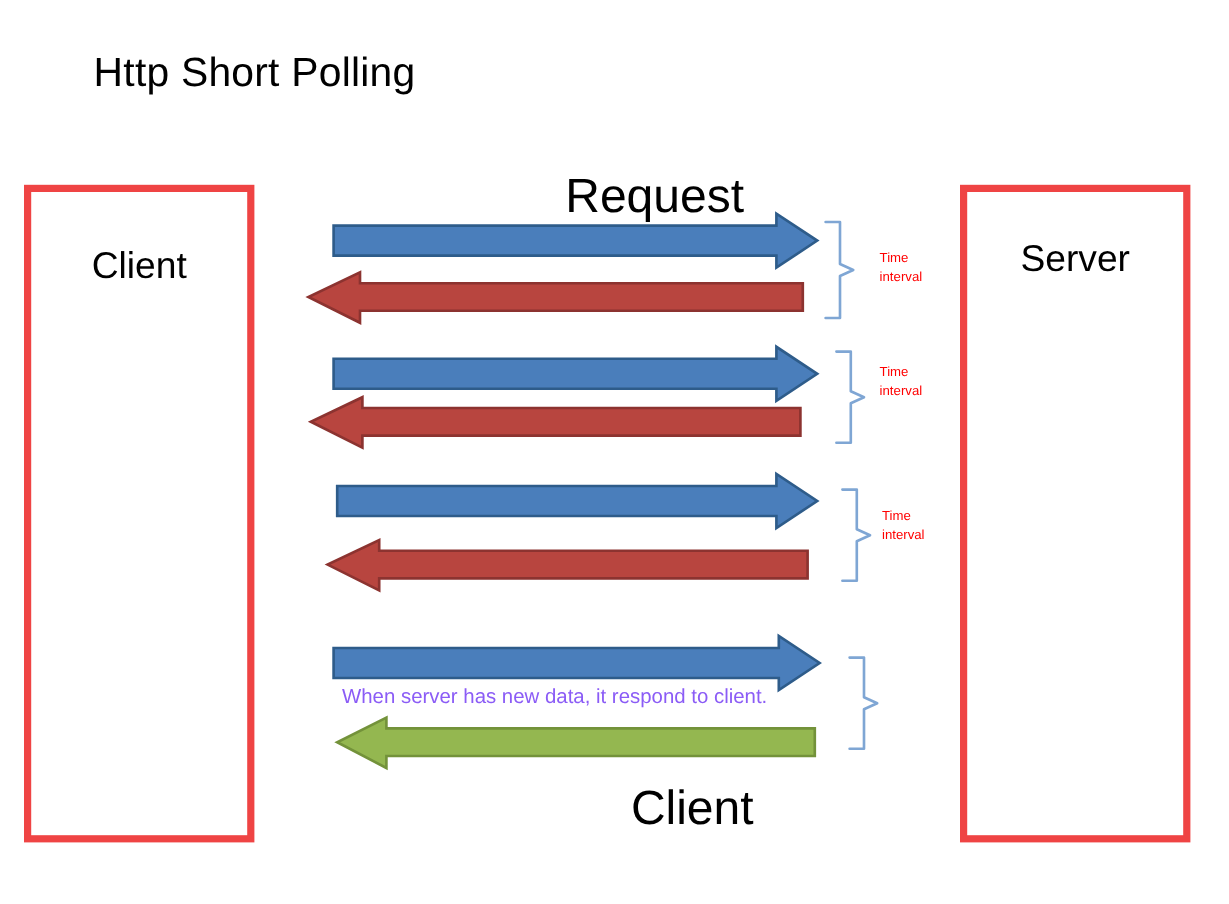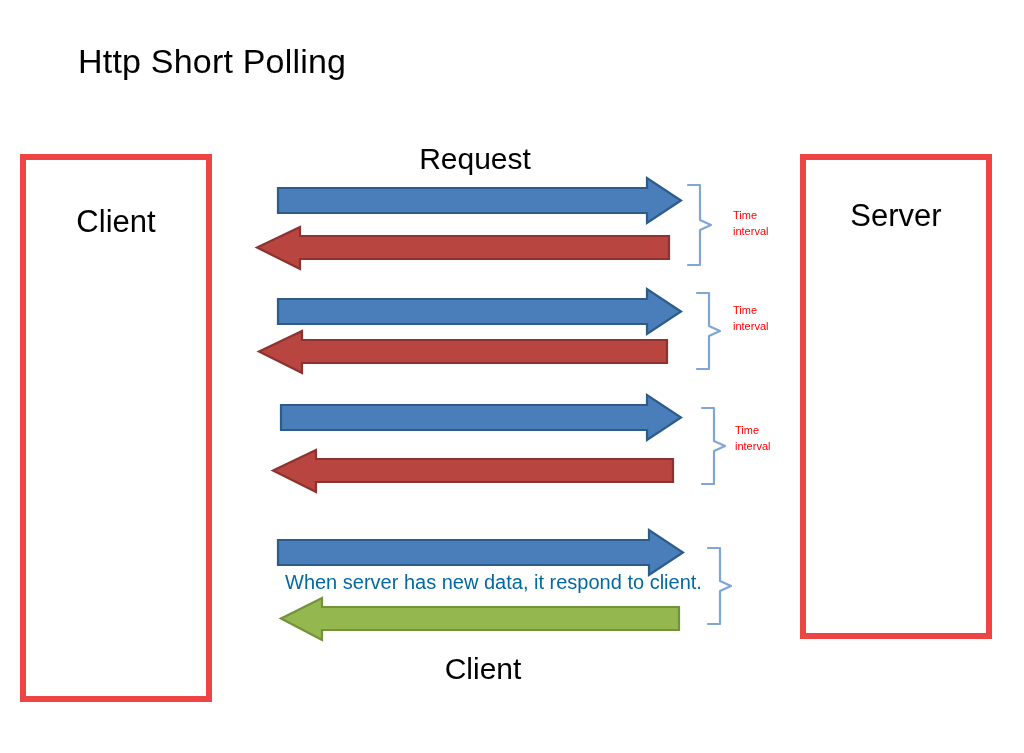--- a/index.html
+++ b/index.html
@@ -41,24 +41,24 @@
     width: 100%;
     text-align: center;
     font-size: 31px;
     color: #000000;
     white-space: nowrap;
   }
 
   
   .flow-label {
     position: absolute;
-    font-size: 30px;
+    font-size: 40px;
     color: #000000;
     white-space: nowrap;
-    text-align: center;
+    text-align: right;
   }
 
   
   .arrow {
     position: absolute;
   }
   .arrow svg {
     display: block;
     width: 100%;
     height: 100%;
@@ -80,38 +80,38 @@
   .interval-label {
     position: absolute;
     font-size: 11px;
     line-height: 1.45;
     color: #FF0000;
     white-space: pre-line;
     font-family: "Liberation Sans", sans-serif;
   }
   .caption-red {
     position: absolute;
-    font-size: 20px;
-    color: #0369a1;
+    font-size: 17px;
+    color: #8b5cf6;
     white-space: nowrap;
     font-family: "Liberation Sans", sans-serif;
   }
 </style>
 </head>
 <body>
 
 <div id="canvas">
 
   <div class="title">Http Short Polling</div>
 
   <div class="endpoint-box" style="left:20px; top:120px; width:192px; height:548px;">
     <div class="endpoint-label" style="top:44px;">Client</div>
   </div>
 
-  <div class="endpoint-box" style="left:800px; top:120px; width:192px; height:485px;">
+  <div class="endpoint-box" style="left:800px; top:120px; width:192px; height:548px;">
     <div class="endpoint-label" style="top:38px;">Server</div>
   </div>
 
   <div class="flow-label" style="left:330px; top:108px; width:290px;">Request</div>
 
   <div class="flow-label" style="left:338px; top:618px; width:290px;">Client</div>
 
   <div class="arrow" style="left:277px; top:143px; width:405px; height:47px;">
     <svg viewBox="0 0 405 47" preserveAspectRatio="none">
       <polygon points="1,11 370,11 370,1 404,23.5 370,46 370,36 1,36" fill="#4A7EBB" stroke="#2E5C8A" stroke-width="2.2" stroke-linejoin="miter"></polygon>

